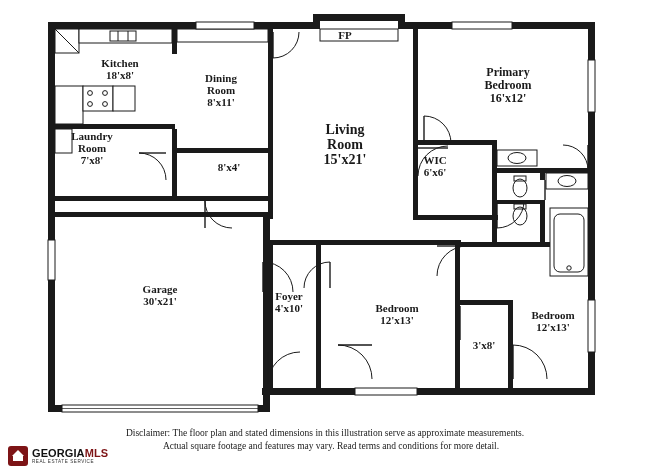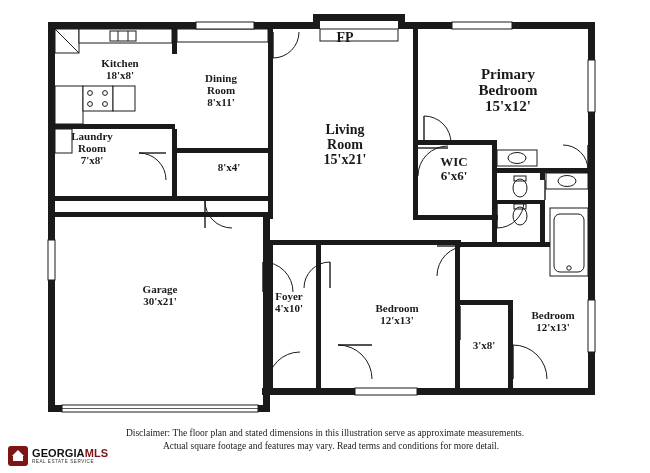--- a/index.html
+++ b/index.html
@@ -228,27 +228,27 @@
   <span class="nm">Room</span>
   <span class="dim">7'x8'</span>
 </div>
 
 <div class="room-label" style="left:300px;top:122px;width:90px;font-size:14px;">
   <span class="nm">Living</span>
   <span class="nm">Room</span>
   <span class="dim">15'x21'</span>
 </div>
 
-<div class="room-label" style="left:458px;top:66px;width:100px;font-size:15px;">
+<div class="room-label" style="left:458px;top:66px;width:100px;font-size:12px;">
   <span class="nm">Primary</span>
   <span class="nm">Bedroom</span>
-  <span class="dim">15'x12'</span>
-</div>
-
-<div class="room-label" style="left:419px;top:155px;width:70px;font-size:13px;">
+  <span class="dim">16'x12'</span>
+</div>
+
+<div class="room-label" style="left:400px;top:155px;width:70px;font-size:11px;">
   <span class="nm">WIC</span>
   <span class="dim">6'x6'</span>
 </div>
 
 <div class="room-label" style="left:194px;top:162px;width:70px;font-size:11px;">
   <span class="dim">8'x4'</span>
 </div>
 
 <div class="room-label" style="left:110px;top:284px;width:100px;font-size:11px;">
   <span class="nm">Garage</span>
@@ -267,21 +267,21 @@
 
 <div class="room-label" style="left:454px;top:340px;width:60px;font-size:11px;">
   <span class="dim">3'x8'</span>
 </div>
 
 <div class="room-label" style="left:503px;top:310px;width:100px;font-size:11px;">
   <span class="nm">Bedroom</span>
   <span class="dim">12'x13'</span>
 </div>
 
-<div class="room-label" style="left:325px;top:30px;width:40px;font-size:14px;">
+<div class="room-label" style="left:325px;top:30px;width:40px;font-size:11px;">
   <span class="nm">FP</span>
 </div>
 
 <div class="disclaimer" style="top:427px;">Disclaimer: The floor plan and stated dimensions in this illustration serve as approximate measurements.</div>
 <div class="disclaimer" style="top:440px;padding-left:6px;">Actual square footage and features may vary. Read terms and conditions for more detail.</div>
 
 <div class="logo">
   <div class="logo-mark"></div>
   <div class="logo-text">
     <div class="logo-title"><span>GEORGIA</span><span class="red">MLS</span></div>

